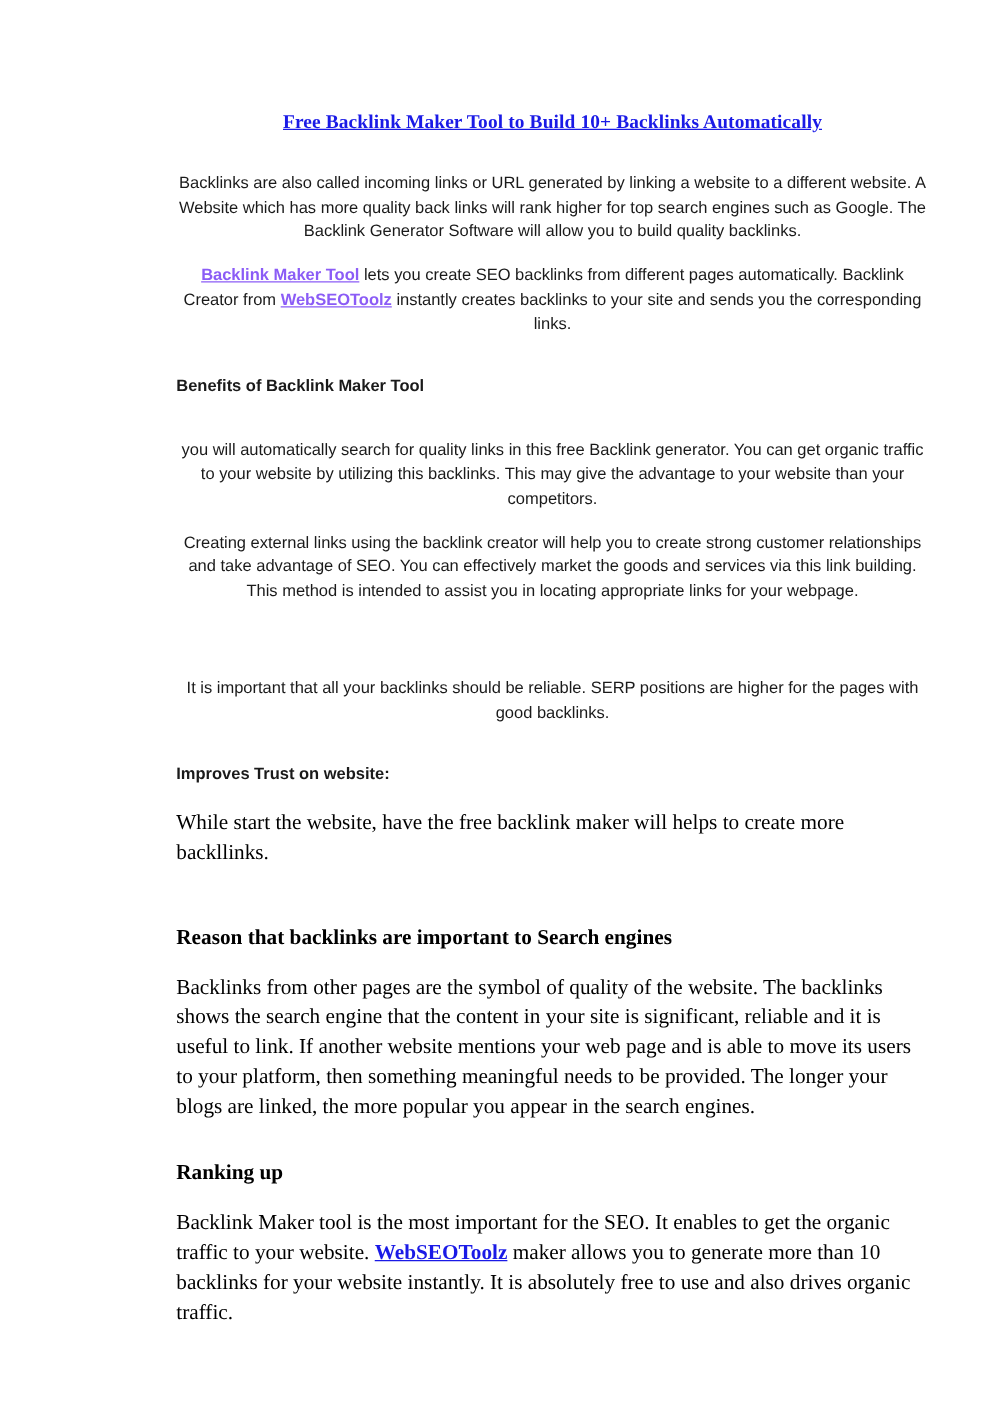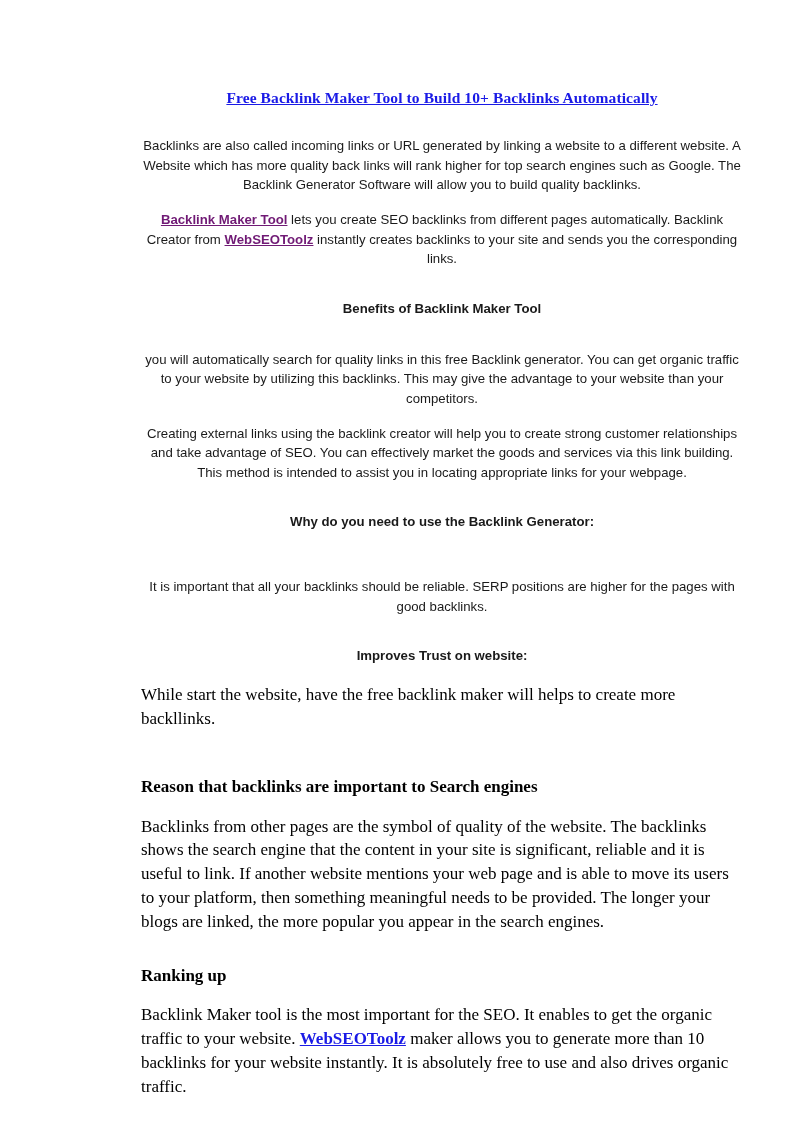--- a/index.html
+++ b/index.html
@@ -49,32 +49,31 @@
     margin: 0 0 16px 0;
     text-align: left;
   }
   h2.sans-head {
     font-family: "Liberation Sans", sans-serif;
     font-size: 13.2px;
     font-weight: bold;
     color: #1a1a1a;
     margin: 0 0 18px 0;
     line-height: 1.45;
-    text-align: center;
   }
   h2.serif-head {
     font-family: "Liberation Serif", serif;
     font-size: 17px;
     font-weight: bold;
     color: #000000;
     margin: 0 0 16px 0;
     line-height: 1.4;
   }
   a.link {
-    color: #701a75;
+    color: #8b5cf6;
     font-weight: bold;
     text-decoration: underline;
   }
   a.link-serif {
     color: #1a1ae6;
     font-weight: bold;
     text-decoration: underline;
     font-family: "Liberation Serif", serif;
   }
   .spacer-28 { height: 28px; }
@@ -96,21 +95,20 @@
   <h2 class="sans-head">Benefits of Backlink Maker Tool</h2>
 
   <div class="spacer-14"></div>
 
   <p class="body-sans">you will automatically search for quality links in this free Backlink generator. You can get organic traffic to your website by utilizing this backlinks. This may give the advantage to your website than your competitors.</p>
 
   <p class="body-sans">Creating external links using the backlink creator will help you to create strong customer relationships and take advantage of SEO. You can effectively market the goods and services via this link building. This method is intended to assist you in locating appropriate links for your webpage.</p>
 
   <div class="spacer-14"></div>
 
-  <h2 class="sans-head">Why do you need to use the Backlink Generator:</h2>
 
   <div class="spacer-14"></div>
 
 
   <div class="spacer-14"></div>
 
   <p class="body-sans">It is important that all your backlinks should be reliable.  SERP positions are higher for the pages with good backlinks.</p>
 
   <div class="spacer-14"></div>
 

